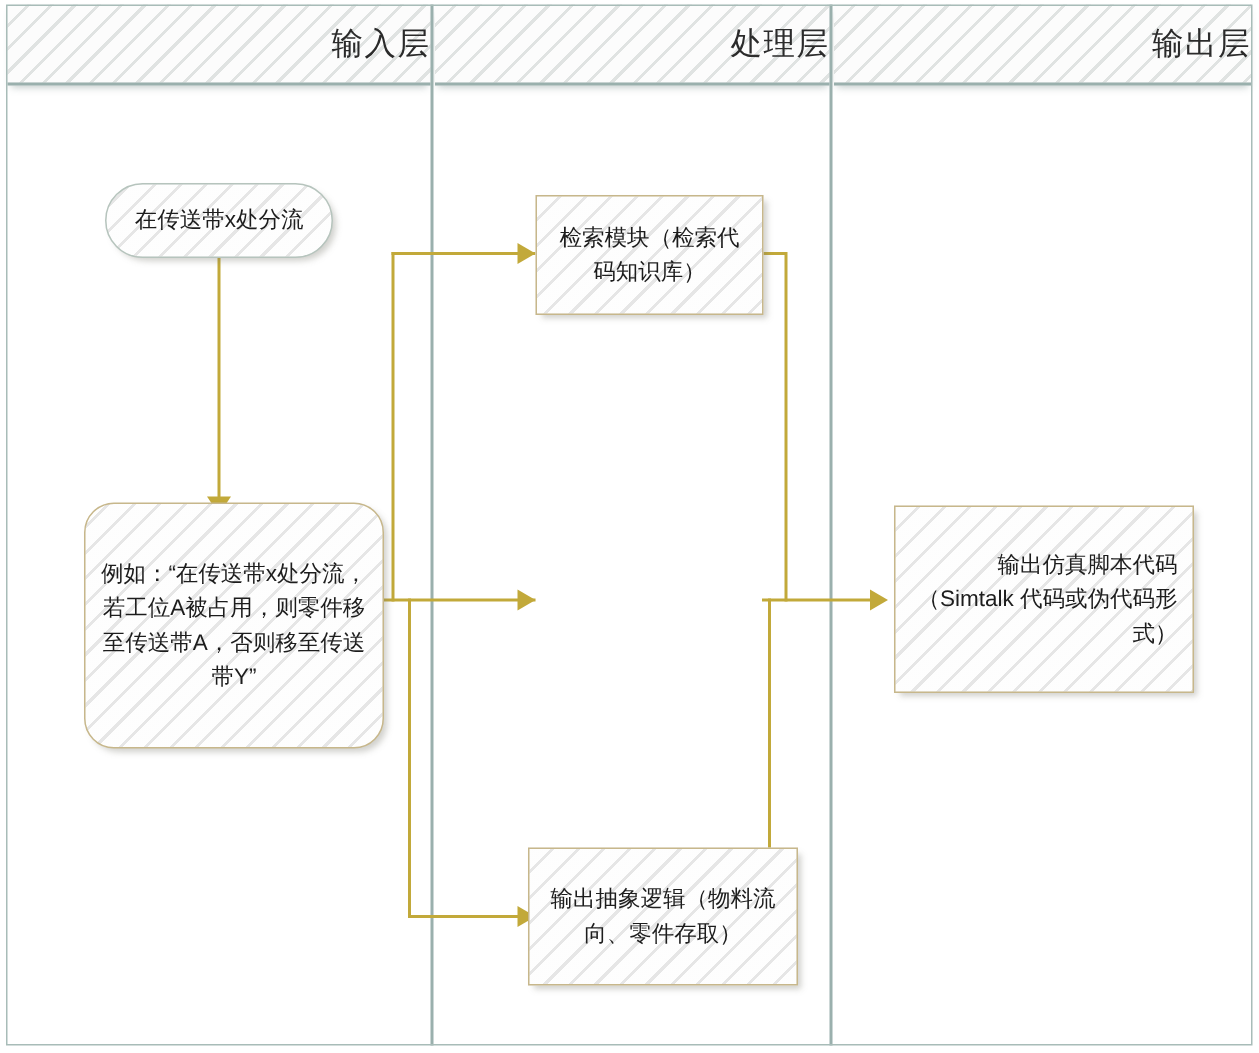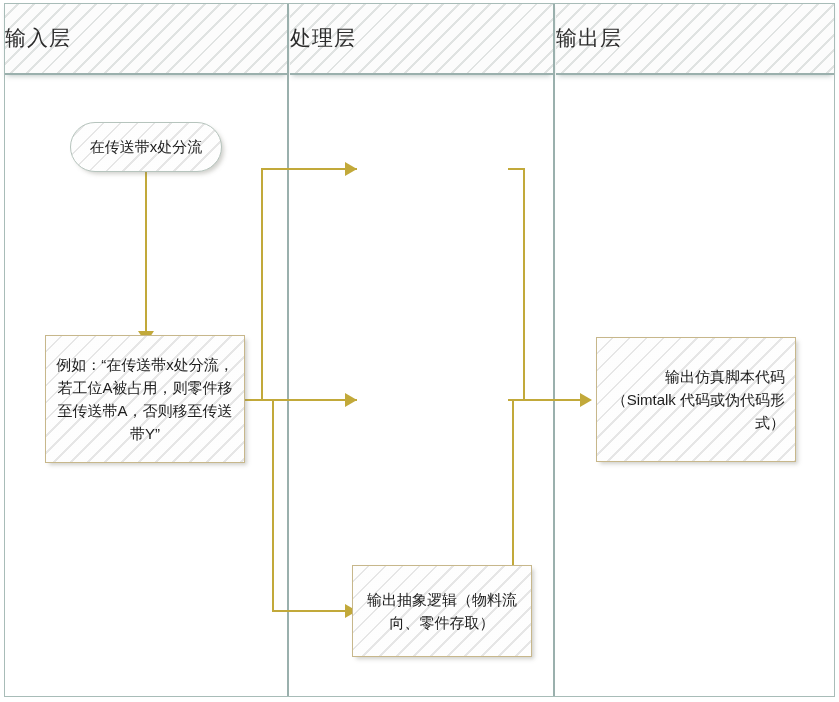--- a/index.html
+++ b/index.html
@@ -24,33 +24,33 @@
     left: 4px;
     top: 3px;
     width: 831px;
     height: 694px;
     border: 1px solid #a8bcb8;
     box-sizing: border-box;
   }
   .lane-header {
     position: absolute;
     top: 3px;
-    height: 72px;
+    height: 54px;
     background-color: #eceeed;
     background-image: repeating-linear-gradient(
         135deg,
         rgba(255,255,255,0.85) 0px,
         rgba(255,255,255,0.85) 9px,
         rgba(214,218,217,0.55) 9px,
         rgba(214,218,217,0.55) 11px);
     border-bottom: 2px solid #9ab0ad;
     box-shadow: 0 3px 5px -2px rgba(110,130,128,0.45);
     display: flex;
     align-items: center;
-    justify-content: flex-start;
+    justify-content: flex-end;
     box-sizing: border-box;
   }
   .lane-header-title {
     font-size: 21px;
     color: #2b2b2b;
     letter-spacing: 1px;
   }
   .lane-divider {
     position: absolute;
     top: 3px;
@@ -178,24 +178,27 @@
   <div class="conn h" style="left:508px; top:610px; width:6px;"></div>
   <div class="conn v" style="left:512px; top:399px; height:212px;"></div>
 
   <div class="conn h" style="left:508px; top:399px; width:78px;"></div>
   <div class="arrow right" style="left:580px; top:393px;"></div>
 
   <div class="node pill" style="left:70px; top:122px; width:152px; height:50px;">
     <span class="node-text">在传送带x处分流</span>
   </div>
 
-  <div class="node" style="left:45px; top:335px; width:200px; height:128px;">
+  <div class="node" style="left:56px; top:335px; width:200px; height:164px;border-radius:20px;">
     <span class="node-text">例如：“在传送带x处分流，若工位A被占用，则零件移至传送带A，否则移至传送带Y”</span>
   </div>
 
+  <div class="node" style="left:357px; top:130px; width:152px; height:80px;">
+    <span class="node-text">检索模块（检索代码知识库）</span>
+  </div>
 
 
   <div class="node" style="left:352px; top:565px; width:180px; height:92px;">
     <span class="node-text">输出抽象逻辑（物料流向、零件存取）</span>
   </div>
 
   <div class="node" style="left:596px; top:337px; width:200px; height:125px;text-align:right;">
     <span class="node-text">输出仿真脚本代码（Simtalk 代码或伪代码形式）</span>
   </div>
 

